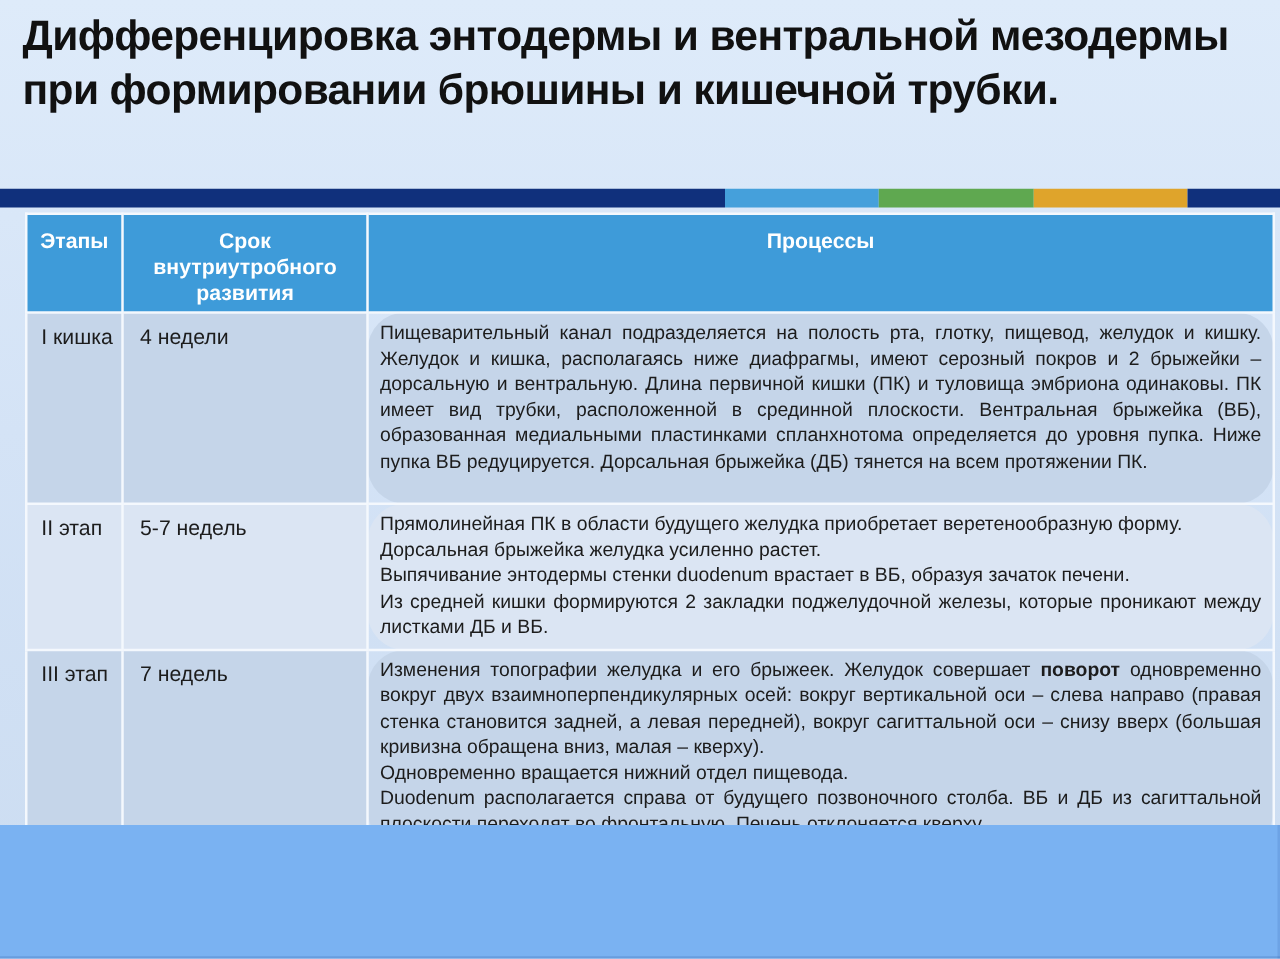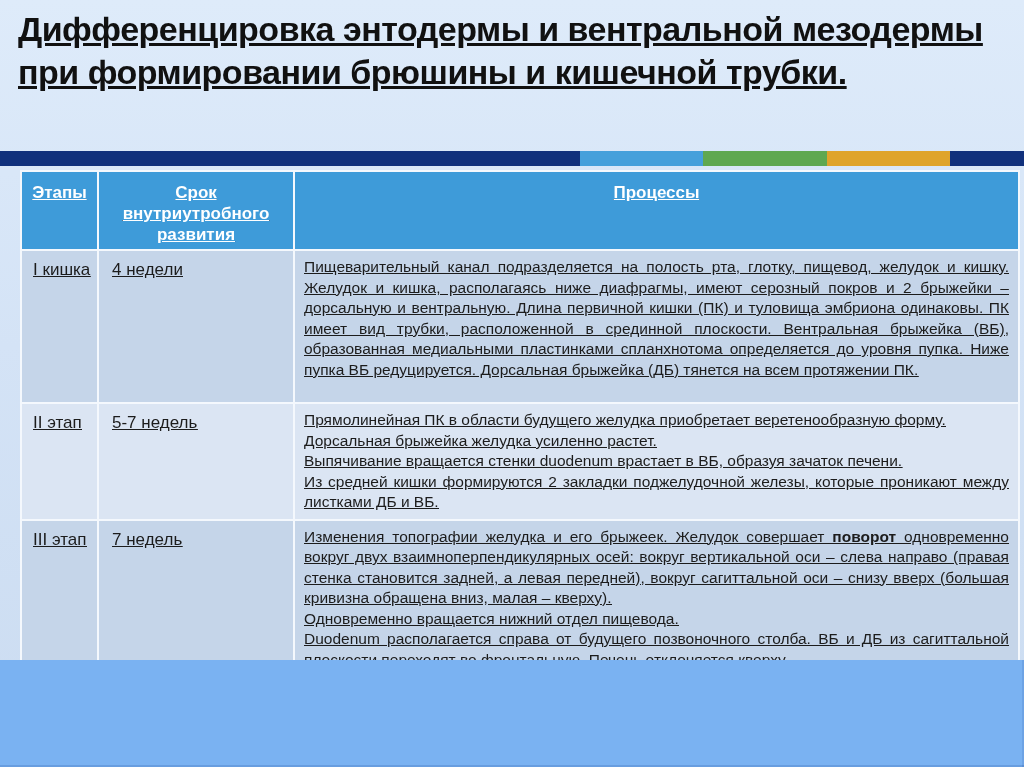--- a/index.html
+++ b/index.html
@@ -7,21 +7,21 @@
     --accent-blue:#45A0DB;
     --accent-green:#5FA850;
     --accent-orange:#DFA42B;
     --header-bg:#3E9BD9;
     --row-odd-bg:#C5D5E9;
     --row-even-bg:#DBE5F3;
     --footer-bg:#7AB2F2;
     --body-text:#1c1c1c;
     --border-white:#F4F8FD;
   }
-  *{margin:0;padding:0;box-sizing:border-box;text-decoration:underline;}
+  *{margin:0;padding:0;box-sizing:border-box;}
   html,body{width:1024px;height:767px;}
   body{font-family:"Liberation Sans", sans-serif;}
   .slide{
     position:relative;width:1024px;height:767px;overflow:hidden;
     background:linear-gradient(180deg,#DEEBFA 0%,#D4E3F6 45%,#CBDCF1 100%);
   }
   .title{
     position:absolute;top:8px;left:18px;width:994px;
     font-size:34px;font-weight:bold;letter-spacing:-0.5px;
     line-height:43px;color:#111;
@@ -59,20 +59,21 @@
     padding:9px 4px 4px 11px;white-space:nowrap;
   }
   td.term-cell{
     font-size:17px;color:var(--body-text);
     padding:9px 4px 4px 13px;
     margin-top:25px;
   }
   td.proc-cell{
     font-size:15.5px;line-height:20.5px;color:var(--body-text);
     padding:6px 9px 6px 9px;
+    border-radius:30px;
   }
   tbody tr:nth-child(1) td{height:153px;}
   tbody tr:nth-child(2) td{height:110px;}
   tbody tr:nth-child(3) td{height:158px;}
   .para{text-align:justify;}
   .para .bold{font-weight:bold;}
   .footer-bar{
     position:absolute;top:660px;left:0;width:1024px;height:107px;
     background:var(--footer-bg);
     box-shadow:inset 0 -2px 0 rgba(20,60,140,0.18), inset -2px 0 0 rgba(20,60,140,0.12);
@@ -113,21 +114,21 @@
           <td class="proc-cell">
             <div class="para"><span>Пищеварительный канал подразделяется на полость рта, глотку, пищевод, желудок и кишку. Желудок и кишка, располагаясь ниже диафрагмы, имеют серозный покров и 2 брыжейки – дорсальную и вентральную. Длина первичной кишки (ПК) и туловища эмбриона одинаковы. ПК имеет вид трубки, расположенной в срединной плоскости. Вентральная брыжейка (ВБ), образованная медиальными пластинками спланхнотома определяется до уровня пупка. Ниже пупка ВБ редуцируется. Дорсальная брыжейка (ДБ) тянется на всем протяжении ПК.</span></div>
           </td>
         </tr>
         <tr class="row-even">
           <td class="stage-cell">II этап</td>
           <td class="term-cell">5-7 недель</td>
           <td class="proc-cell">
             <div class="para"><span>Прямолинейная ПК в области будущего желудка приобретает веретенообразную форму.</span></div>
             <div class="para"><span>Дорсальная брыжейка желудка усиленно растет.</span></div>
-            <div class="para"><span>Выпячивание вращается стенки duodenum врастает в ВБ, образуя зачаток печени.</span></div>
+            <div class="para"><span>Выпячивание энтодермы стенки duodenum врастает в ВБ, образуя зачаток печени.</span></div>
             <div class="para"><span>Из средней кишки формируются 2 закладки поджелудочной железы, которые проникают между листками ДБ и ВБ.</span></div>
           </td>
         </tr>
         <tr class="row-odd">
           <td class="stage-cell">III этап</td>
           <td class="term-cell">7 недель</td>
           <td class="proc-cell">
             <div class="para"><span>Изменения топографии желудка и его брыжеек. Желудок совершает </span><span class="bold">поворот</span><span> одновременно вокруг двух взаимноперпендикулярных осей: вокруг вертикальной оси – слева направо (правая стенка становится задней, а левая передней), вокруг сагиттальной оси – снизу вверх (большая кривизна обращена вниз, малая – кверху).</span></div>
             <div class="para"><span>Одновременно вращается нижний отдел пищевода.</span></div>
             <div class="para"><span>Duodenum располагается справа от будущего позвоночного столба. ВБ и ДБ из сагиттальной плоскости переходят во фронтальную. Печень отклоняется кверху.</span></div>

